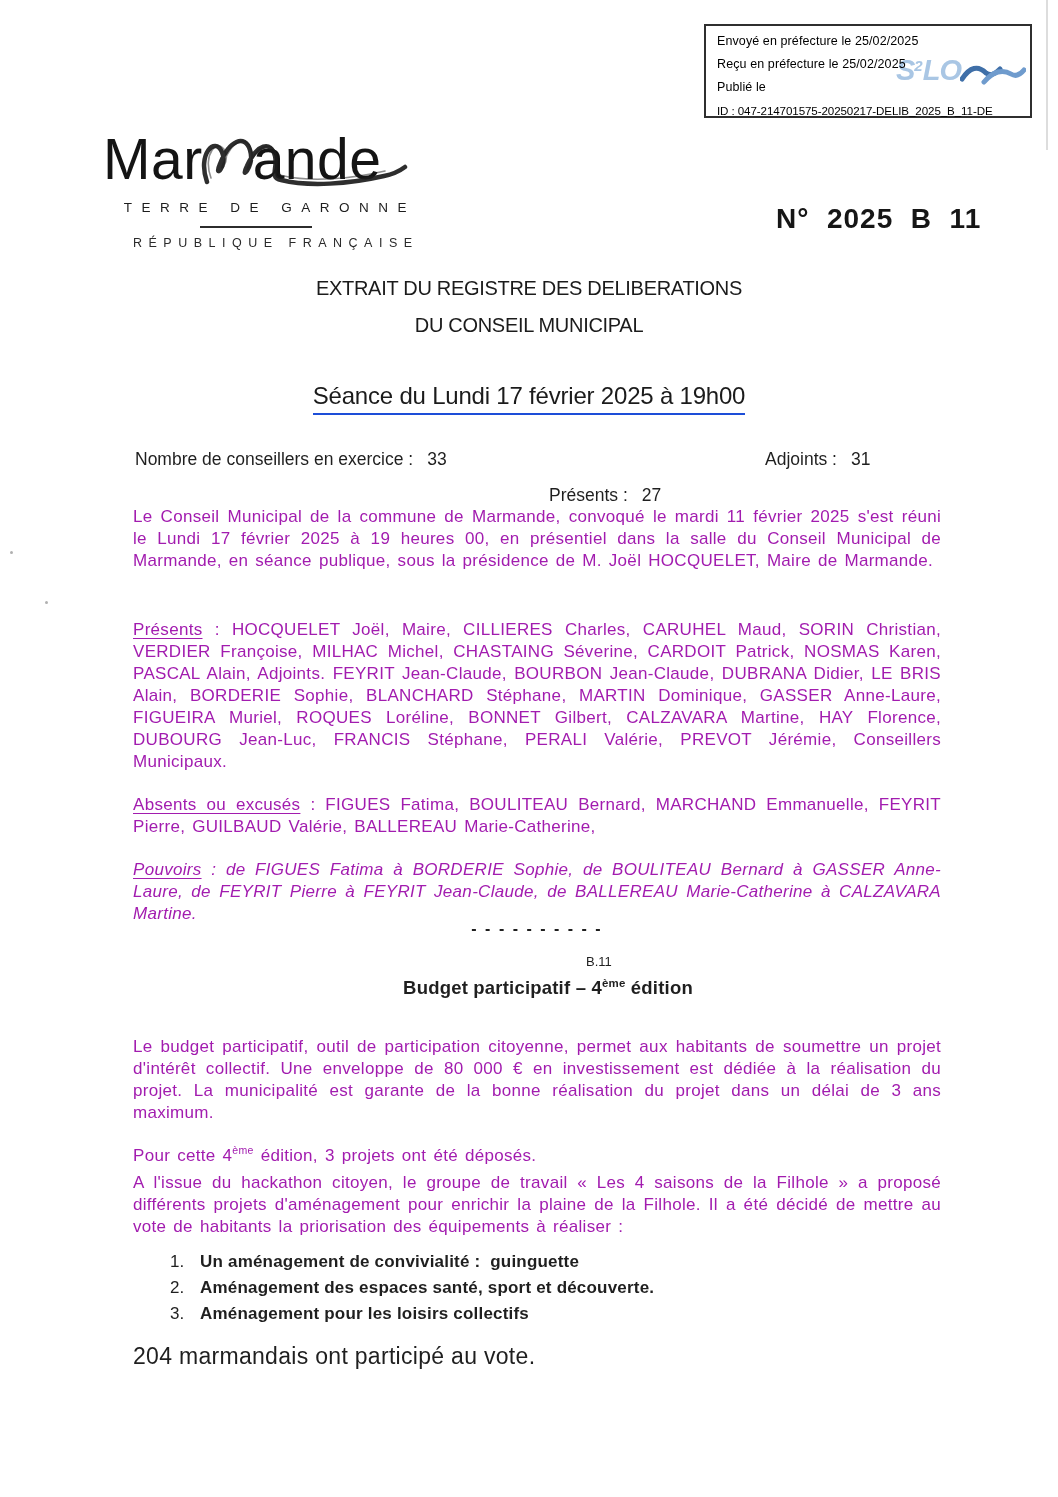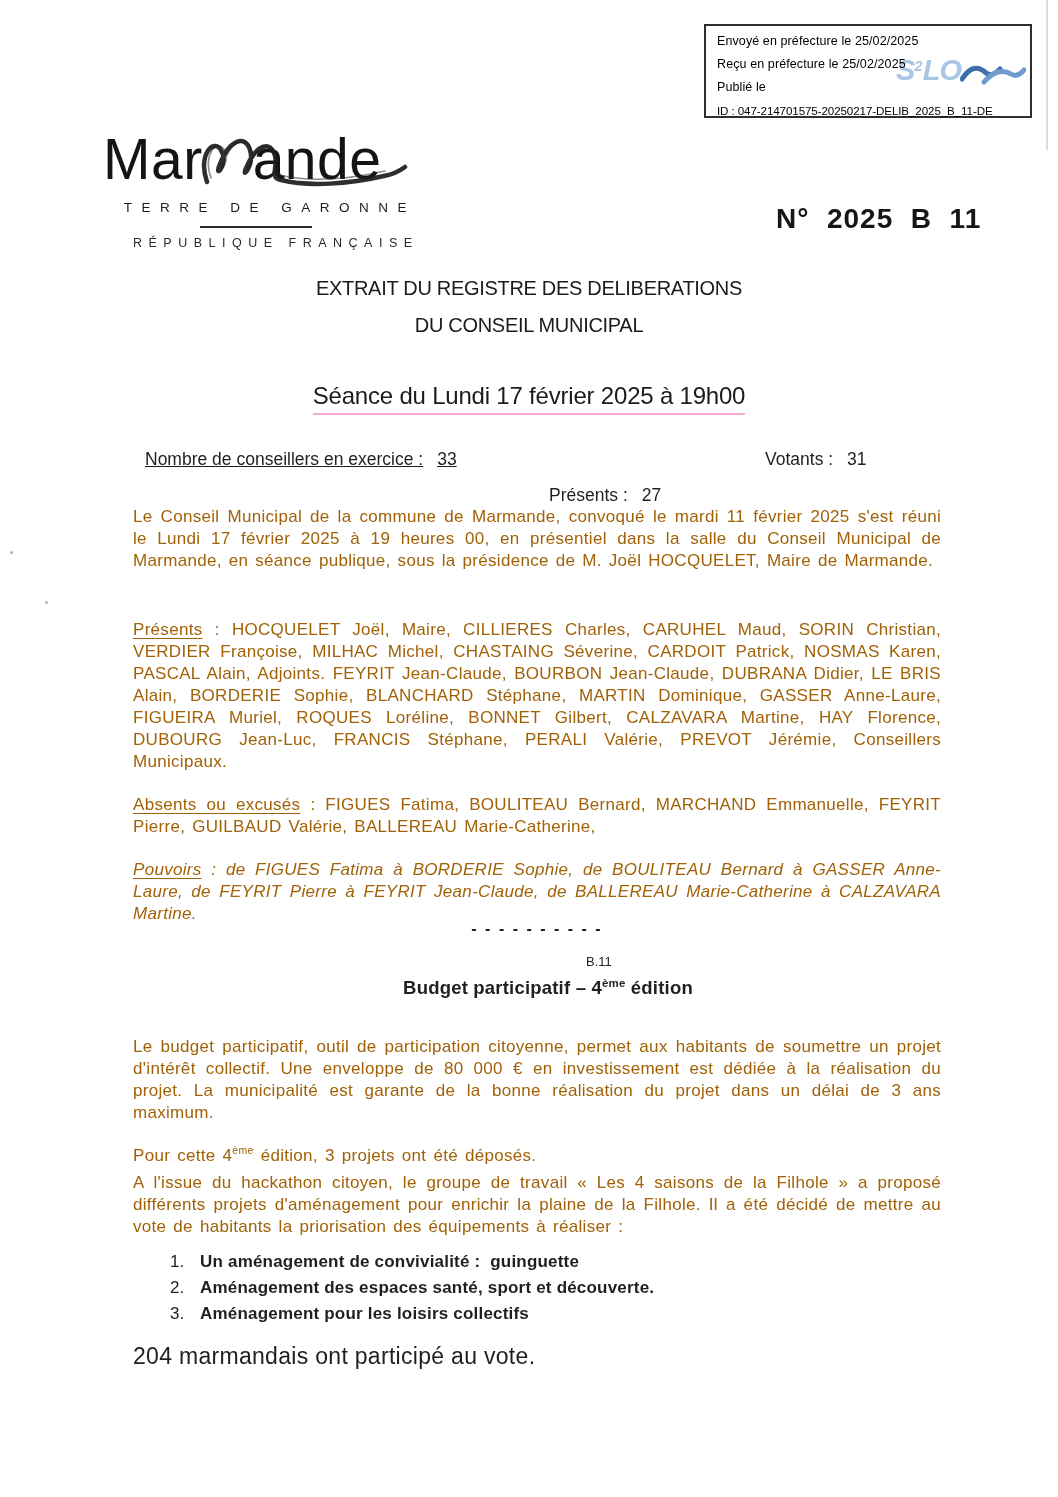--- a/index.html
+++ b/index.html
@@ -58,34 +58,34 @@
     font-size:28px; font-weight:700; letter-spacing:1px; white-space:pre; color:#161616;
   }
 
   .title-block {
     position:absolute; left:0; top:270px; width:1058px;
     text-align:center; font-size:20px; letter-spacing:-.3px; line-height:37px; color:#1b1b1b;
   }
   .session { position:absolute; left:0; top:382px; width:1058px; text-align:center; }
   .session-inner {
     font-size:24px; color:#1b1b1b; letter-spacing:-.2px;
-    border-bottom:2px solid #f9a8d4; padding-bottom:4px;
+    border-bottom:2px solid #1d4ed8; padding-bottom:4px;
   }
 
   .stats { position:absolute; left:133px; top:449px; width:810px; height:24px; font-size:17.5px; }
   .stats .st { position:absolute; white-space:nowrap; }
-  .stats .st1 { left:12px;text-decoration:underline; }
+  .stats .st1 { left:2px; }
   .stats .st2 { left:416px;margin-top:36px; }
   .stats .st3 { left:632px; }
   .stats .val { margin-left:14px; }
 
   .para {
     position:absolute; left:133px; width:808px;
     font-size:17px; line-height:22px; letter-spacing:.3px; word-spacing:2px;
-    text-align:justify; color:#a16207;
+    text-align:justify; color:#a21caf;
   }
   .p-intro    { top:506px; }
   .p-presents { top:619px; }
   .p-absents  { top:794px; }
   .p-pouvoirs { top:859px;font-style:italic; }
   .u { text-decoration:underline; text-underline-offset:3px; }
 
   .separator {
     position:absolute; left:133px; top:920px; width:808px;
     text-align:center; font-weight:700; font-size:16px; letter-spacing:2px; white-space:pre;
@@ -150,21 +150,21 @@
     <div>EXTRAIT DU REGISTRE DES DELIBERATIONS</div>
     <div>DU CONSEIL MUNICIPAL</div>
   </div>
   <div class="session">
     <span class="session-inner">Séance du Lundi 17 février 2025 à 19h00</span>
   </div>
 
   <div class="stats">
     <span class="st st1"><span>Nombre de conseillers en exercice :</span><span class="val">33</span></span>
     <span class="st st2"><span>Présents :</span><span class="val">27</span></span>
-    <span class="st st3"><span>Votants :</span><span class="val">31</span></span>
+    <span class="st st3"><span>Adjoints :</span><span class="val">31</span></span>
   </div>
 
   <div class="para p-intro">Le Conseil Municipal de la commune de Marmande, convoqué le mardi 11 février 2025 s'est réuni le Lundi 17 février 2025 à 19 heures 00, en présentiel dans la salle du Conseil Municipal de Marmande, en séance publique, sous la présidence de M. Joël HOCQUELET, Maire de Marmande.</div>
 
   <div class="para p-presents">
     <span class="u">Présents</span><span> : HOCQUELET Joël, Maire, CILLIERES Charles, CARUHEL Maud, SORIN Christian, VERDIER Françoise, MILHAC Michel, CHASTAING Séverine, CARDOIT Patrick, NOSMAS Karen, PASCAL Alain, Adjoints. FEYRIT Jean-Claude, BOURBON Jean-Claude, DUBRANA Didier, LE BRIS Alain, BORDERIE Sophie, BLANCHARD Stéphane, MARTIN Dominique, GASSER Anne-Laure, FIGUEIRA Muriel, ROQUES Loréline, BONNET Gilbert, CALZAVARA Martine, HAY Florence, DUBOURG Jean-Luc, FRANCIS Stéphane, PERALI Valérie, PREVOT Jérémie, Conseillers Municipaux.</span>
   </div>
 
   <div class="para p-absents">
     <span class="u">Absents ou excusés</span><span> : FIGUES Fatima, BOULITEAU Bernard, MARCHAND Emmanuelle, FEYRIT Pierre, GUILBAUD Valérie, BALLEREAU Marie-Catherine,</span>

